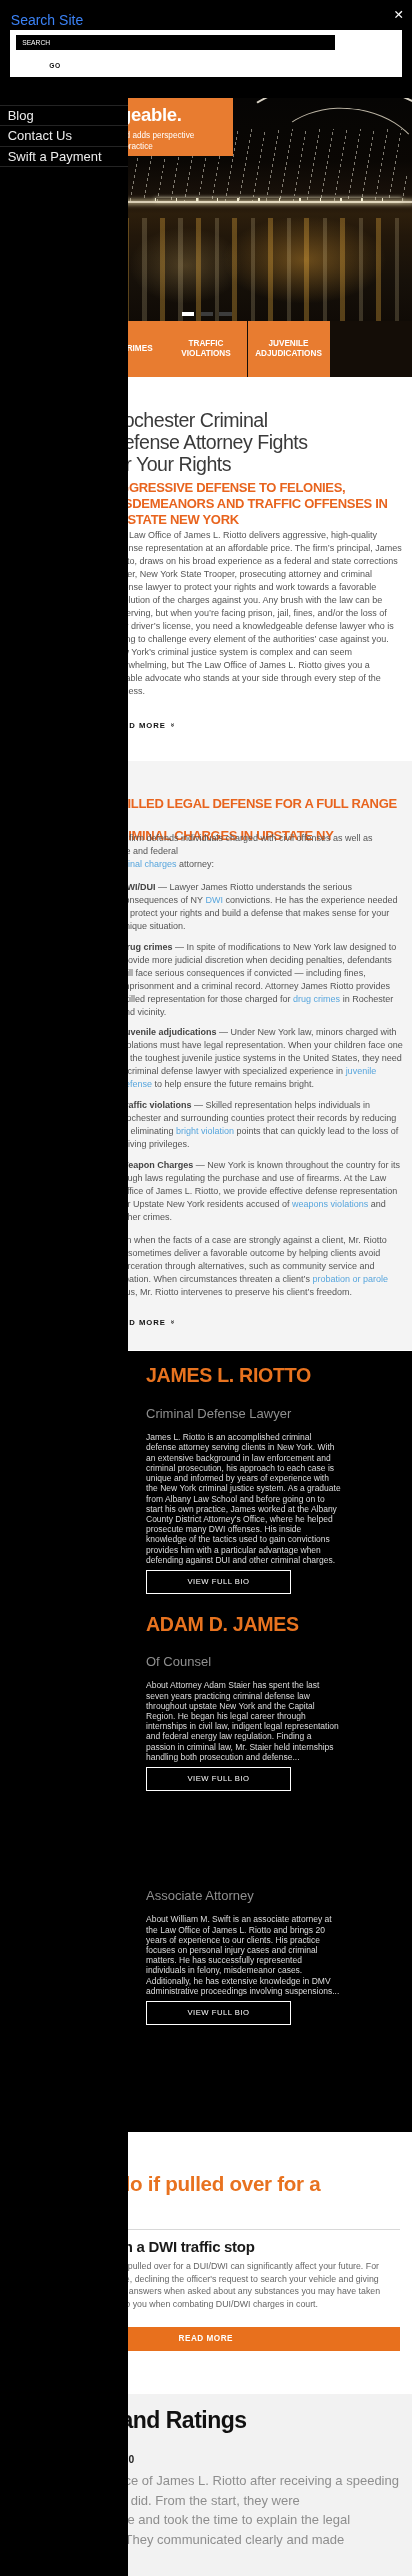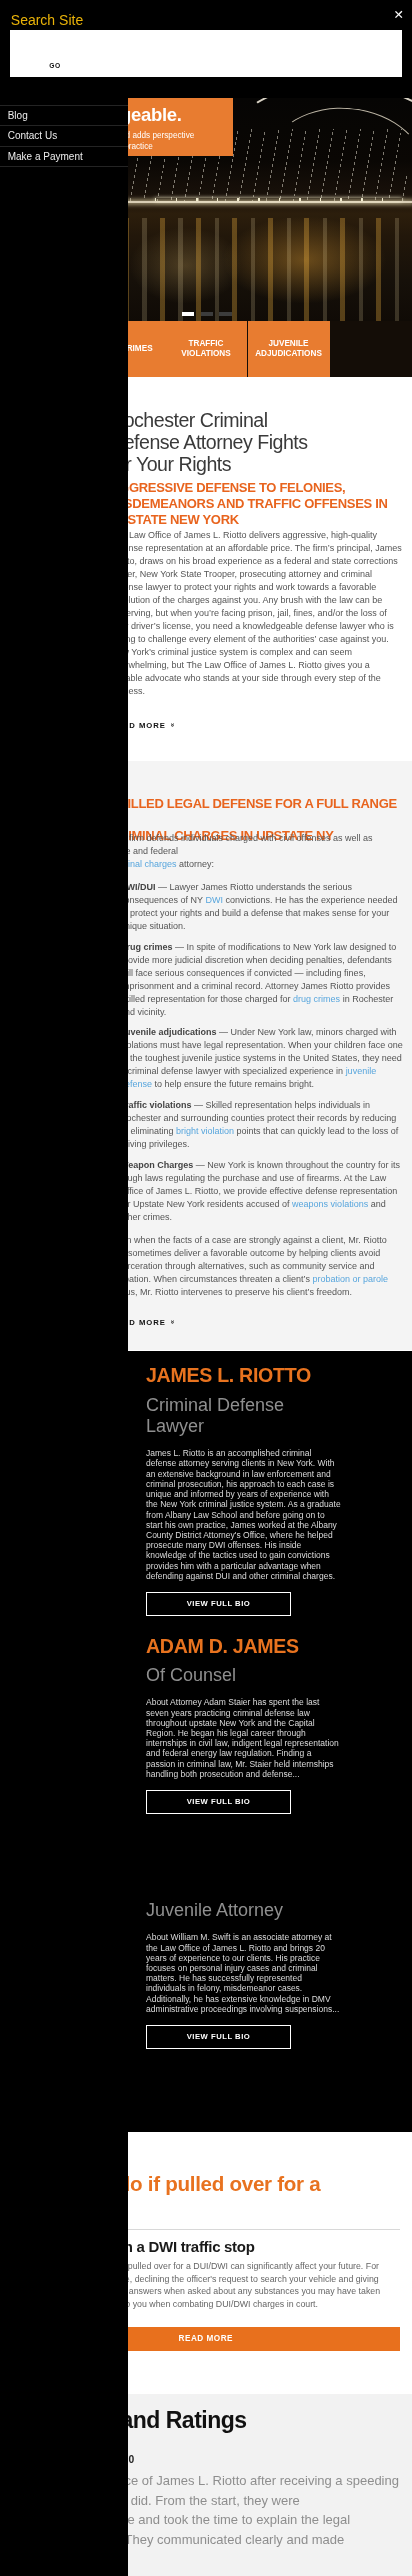--- a/index.html
+++ b/index.html
@@ -6,29 +6,29 @@
     --accent:#e87c30; --accent-text:#e8641e; --link:#58a6dd; --navy:#1b3c6e;
   }
   html,body{margin:0;padding:0;background:#fff;}
   body{font-family:"Liberation Sans",sans-serif;}
   #page{position:relative;width:412px;height:3603px;overflow:hidden;background:#fff;}
   .preline{white-space:pre-line;}
   .rlink{color:var(--link);}
 
   
   #search-overlay{position:absolute;top:0;left:0;width:412px;height:98px;background:#000;z-index:30;}
-  .so-title{position:absolute;left:10.8px;top:12.4px;color:#eab308;font-size:14px;font-weight:normal;}
+  .so-title{position:absolute;left:10.8px;top:12.4px;color:#3b82f6;font-size:14px;font-weight:normal;}
   .so-close{position:absolute;right:8.2px;top:7.2px;color:#fff;font-size:12.4px;cursor:pointer;}
   .so-panel{position:absolute;left:10.3px;top:30px;width:392px;height:47px;background:#fff;}
   .so-input{position:absolute;left:5.7px;top:4.6px;width:307px;height:15.5px;background:#000;color:#fff;border:0;font-size:6.7px;padding:0 6.2px;font-family:"Liberation Sans",sans-serif;}
   .so-go{position:absolute;left:39px;top:32px;font-size:6.7px;font-weight:bold;letter-spacing:0.5px;color:#111;cursor:pointer;}
 
   
   #side-col{position:absolute;top:98px;left:0;width:128px;height:3505px;background:#000;z-index:20;}
-  .menu-item{display:block;border-top:0.5px solid #242424;height:19.6px;line-height:19.6px;padding-left:7.7px;color:#ededed;font-size:10px;cursor:pointer;}
+  .menu-item{display:block;border-top:0.5px solid #242424;height:19.6px;line-height:19.6px;padding-left:7.7px;color:#ededed;font-size:13px;cursor:pointer;}
   .menu-end{border-top:0.5px solid #242424;height:0;}
 
   
   #hero{position:absolute;top:98px;left:0;width:412px;height:223px;overflow:hidden;
     background:linear-gradient(180deg,#060504 0%,#0a0704 28%,#19110a 44%,#2c1e0c 52%,#22170a 62%,#161009 82%,#100b06 100%);}
   .hero-glow1{position:absolute;left:222px;top:118px;width:165px;height:88px;background:radial-gradient(ellipse at center,rgba(255,180,60,.35),transparent 70%);}
   .hero-glow2{position:absolute;left:129px;top:129px;width:113px;height:77px;background:radial-gradient(ellipse at center,rgba(255,210,120,.22),transparent 70%);}
   .hero-arc1{position:absolute;left:222px;top:-15.5px;width:242px;height:155px;border:2.6px solid transparent;border-top-color:#d8d2c4;border-radius:50%;transform:rotate(6deg);}
   .hero-arc2{position:absolute;left:268px;top:10.3px;width:155px;height:113px;border:1.5px solid transparent;border-top-color:#b9b2a2;border-radius:50%;transform:rotate(6deg);}
   .hero-deck{position:absolute;left:124px;top:103px;width:289px;height:2.1px;background:#d8cdb4;box-shadow:0 0 5.2px 1px rgba(255,240,190,.8);}
@@ -66,23 +66,23 @@
   .svc-list{position:absolute;left:120px;top:120px;width:284px;margin:0;padding:0;list-style:none;}
   .svc-item{font-size:9px;line-height:13px;color:#555;margin-bottom:7.7px;}
   .svc-lead{font-weight:bold;color:#444;}
   .svc-closing{position:absolute;left:111px;top:473px;width:292px;font-size:9px;line-height:13px;color:#555;}
   .svc-rm{position:absolute;left:110px;top:557px;}
 
   
   #attorneys-sec{position:absolute;top:1351px;left:0;width:412px;height:919px;background:#000;}
   .atty-col{position:absolute;left:146px;top:14.4px;width:197px;}
   .atty-name{font-size:19.6px;font-weight:bold;color:#e8731f;letter-spacing:-0.3px;line-height:21.6px;}
-  .atty-title{font-size:18px;color:#8f8f8f;margin-top:8px;font-weight:normal;}
+  .atty-title{font-size:13px;color:#8f8f8f;margin-top:19px;font-weight:normal;}
   .atty-bio{font-size:8.5px;line-height:10.2px;color:#dcdcdc;margin-top:11.3px;}
-  .atty-btn{margin-top:11px;width:143px;height:22px;border:0.5px solid #fff;color:#fff;font-size:7.7px;font-weight:bold;letter-spacing:0.5px;text-align:center;line-height:22px;cursor:pointer;}
+  .atty-btn{margin-top:5px;width:143px;height:22px;border:0.5px solid #fff;color:#fff;font-size:7.7px;font-weight:normal;letter-spacing:0.5px;text-align:center;line-height:22px;cursor:pointer;}
   .atty-gap{height:19.6px;}
   .atty-gap-big{height:78px;}
 
   
   #blog-sec{position:absolute;top:2132px;left:0;width:412px;height:262px;background:#fff;}
   .blog-title{position:absolute;left:39px;top:40px;font-size:20.6px;font-weight:bold;color:#e8721f;letter-spacing:-0.3px;}
   .blog-hr{position:absolute;left:11.3px;top:97px;width:389px;border-top:0.5px solid #d8d8d8;}
   .blog-article{position:absolute;left:48px;top:106px;font-size:15px;font-weight:bold;color:#1a1a1a;letter-spacing:-0.3px;}
   .blog-p{position:absolute;left:97px;top:128px;width:290px;font-size:8.8px;line-height:12.6px;color:#666;}
   .blog-btn{position:absolute;left:11.3px;top:195px;width:389px;height:24px;background:#e8701d;color:#fff;font-size:8.2px;font-weight:bold;letter-spacing:0.5px;text-align:center;line-height:24px;cursor:pointer;}
@@ -172,21 +172,21 @@
       </div>
       <div class="atty-gap"></div>
       <div>
         <div class="atty-name">ADAM D. JAMES</div>
         <div class="atty-title">Of Counsel</div>
         <div class="atty-bio">About Attorney Adam Staier has spent the last seven years practicing criminal defense law throughout upstate New York and the Capital Region. He began his legal career through internships in civil law, indigent legal representation and federal energy law regulation. Finding a passion in criminal law, Mr. Staier held internships handling both prosecution and defense...</div>
         <div class="atty-btn">VIEW FULL BIO</div>
       </div>
       <div class="atty-gap-big"></div>
       <div>
-        <div class="atty-title">Juvenile Attorney</div>
+        <div class="atty-title">Associate Attorney</div>
         <div class="atty-bio">About William M. Swift is an associate attorney at the Law Office of James L. Riotto and brings 20 years of experience to our clients. His practice focuses on personal injury cases and criminal matters. He has successfully represented individuals in felony, misdemeanor cases. Additionally, he has extensive knowledge in DMV administrative proceedings involving suspensions...</div>
         <div class="atty-btn">VIEW FULL BIO</div>
       </div>
     </div>
   </div>
 
   <div id="blog-sec">
     <div class="blog-title">What to do if pulled over for a</div>
     <div class="blog-hr"></div>
     <div class="blog-article">Dealing with a DWI traffic stop</div>
@@ -201,27 +201,28 @@
 ticket and I'm glad I did. From the start, they were
 attentive, responsive and took the time to explain the legal
 process efficiently. They communicated clearly and made</div>
 
   </div>
 
   <div id="side-col">
     <div style="position:absolute;top:6.7px;left:0;right:0">
       <span class="menu-item">Blog</span>
       <span class="menu-item">Contact Us</span>
-      <span class="menu-item">Make a Payment</span>
+      <span class="menu-item">Swift a Payment</span>
       <div class="menu-end"></div>
     </div>
   </div>
 
   <div id="search-overlay">
     <div class="so-title">Search Site</div>
     <div class="so-close">✕</div>
     <div class="so-panel">
+      <input class="so-input" type="text" value="SEARCH" style="">
       <span class="so-go">GO</span>
     </div>
   </div>
 
 </div>
 
 
 </body></html>

